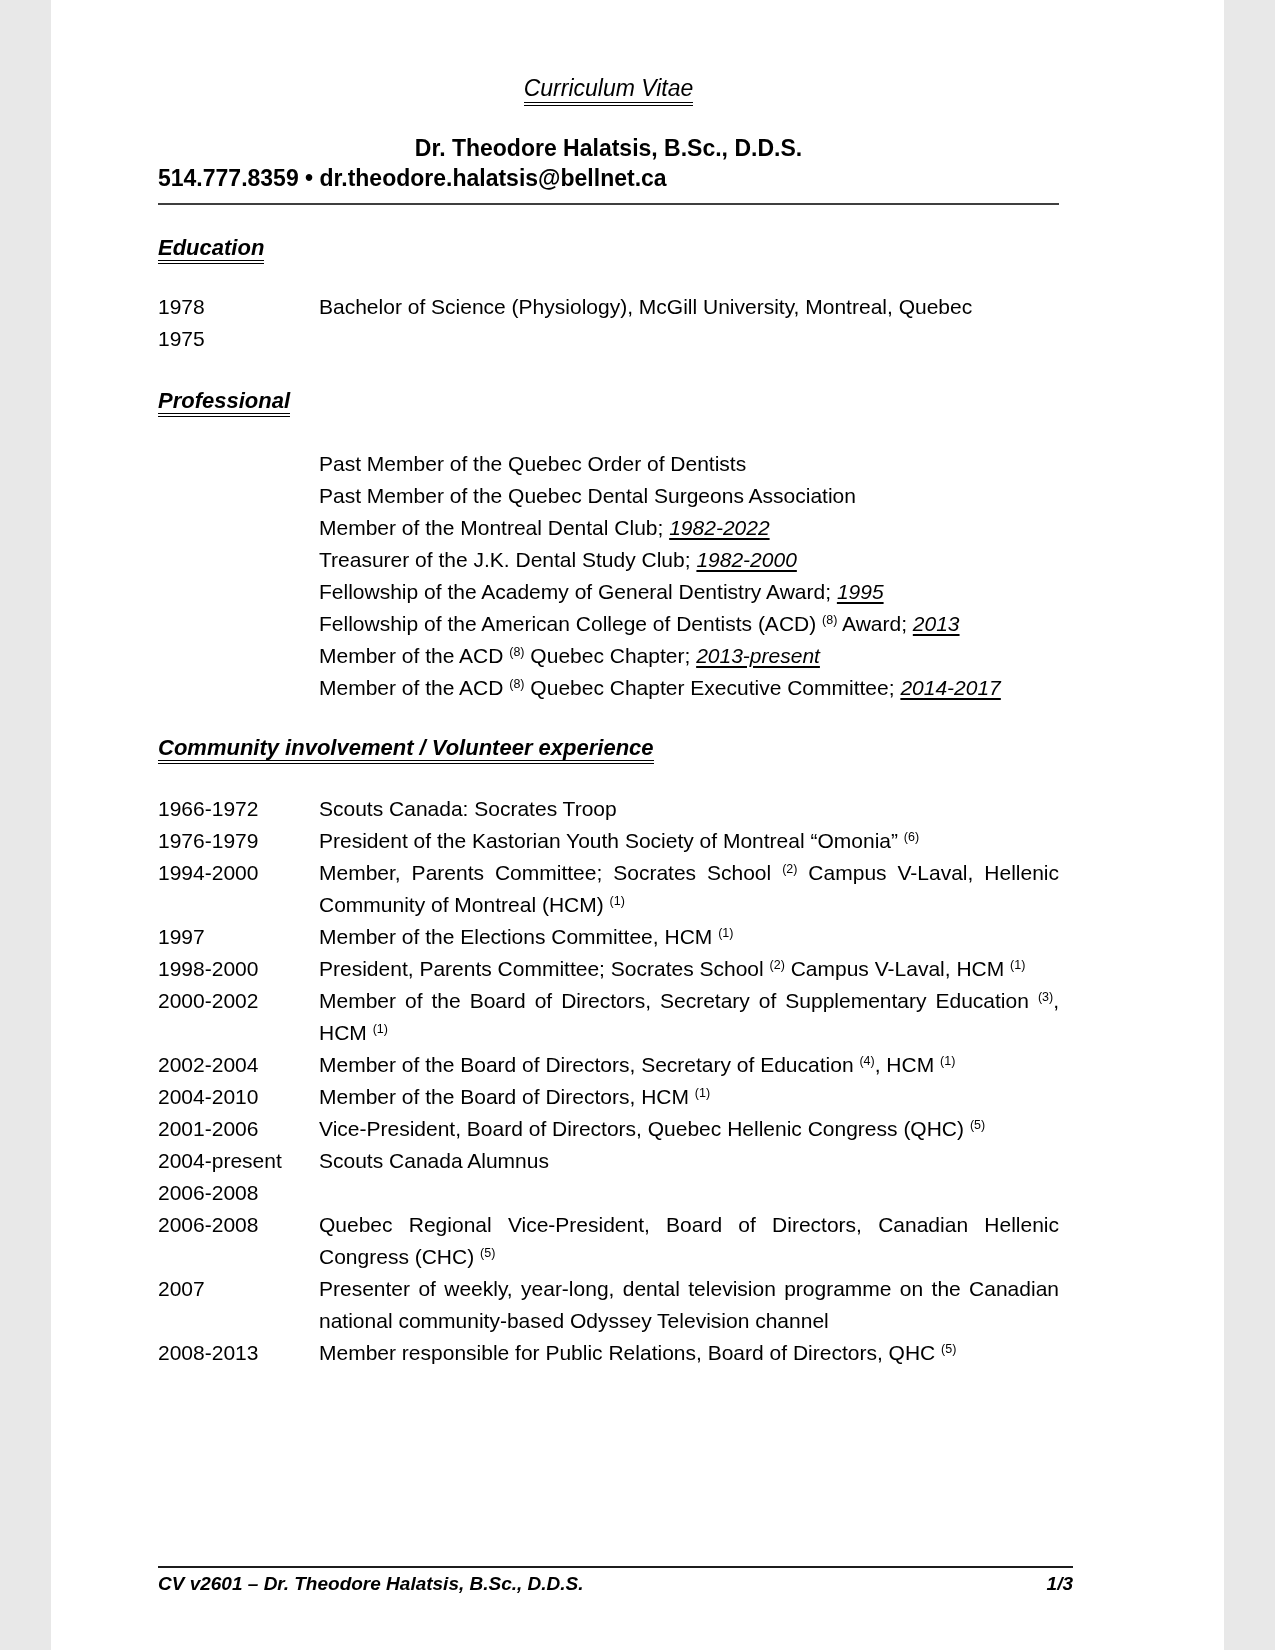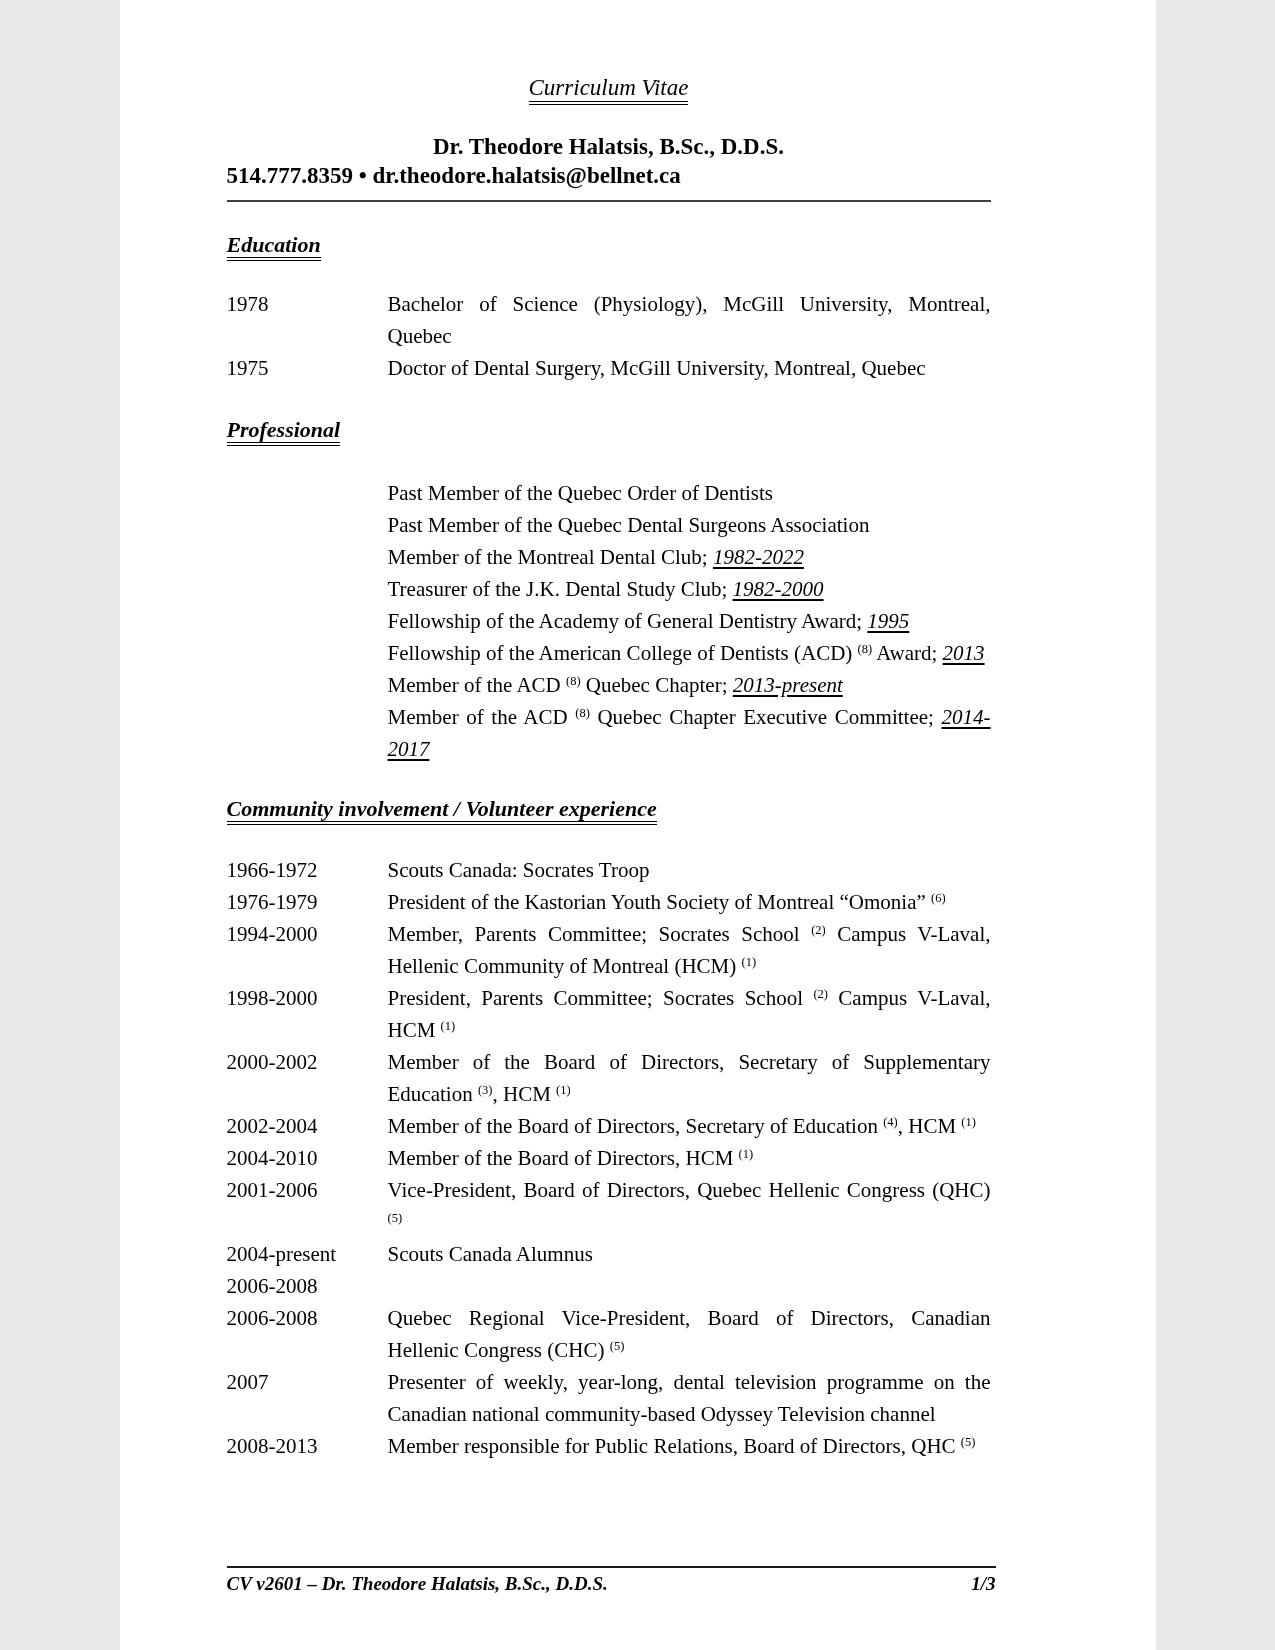--- a/index.html
+++ b/index.html
@@ -1,22 +1,22 @@
 <!DOCTYPE html>
 <html><head>
 <meta charset="utf-8">
 <style>
   html,body { margin:0; padding:0; background:#e8e8e8; }
   .page {
     position:relative;
-    width:1036px; height:1650px;
+    width:1173px; height:1650px;
     margin:0 auto;
     background:#ffffff;
     color:#000;
-    font-family:Liberation Serif, serif;
+    font-family:Liberation Sans, sans-serif;
     box-sizing:border-box;
     padding:75px 165px 0 107px;
     overflow:hidden;
   }
   
   .doc-title { text-align:center; font-size:23px; font-style:italic; }
   .doc-title .u2 { border-bottom:4px double #000; padding-bottom:1px; }
   .doc-name { text-align:center; font-size:23px; font-weight:bold; margin-top:33px; }
   .doc-contact { text-align:left; font-size:23px; font-weight:bold; margin-top:3px; }
   .header-rule { border:none; border-top:2.5px solid #3f3f3f; margin:11px 0 0 0; }
@@ -36,21 +36,21 @@
   .entry .date { flex:none; width:161px; }
   .entry .desc { flex:1; text-align:justify; }
   sup.fn {
     font-size:12.5px;
     line-height:0;
     vertical-align:7px;
     white-space:nowrap;
   }
   .itu { font-style:italic; text-decoration:underline; text-underline-offset:3px; }
   
-  .footer { position:absolute; left:107px; right:160px; top:1566px; }
+  .footer { position:absolute; left:107px; right:151px; top:1566px; }
   .footer-rule { border:none; border-top:2px solid #1c1c1c; margin:0; }
   .footer-row {
     display:flex; justify-content:space-between;
     font-size:19px; font-weight:bold; font-style:italic;
     margin-top:5px;
   }
 </style>
 </head>
 <body>
 
@@ -69,21 +69,20 @@
     <h2 class="section-heading mt-edu">
       <span class="u2">Education</span>
     </h2>
     <div class="entries">
         <div class="entry">
           <div class="date">1978</div>
           <div class="desc"><span>Bachelor of Science (Physiology), McGill University, Montreal, Quebec</span></div>
         </div>
         <div class="entry">
           <div class="date">1975</div>
-          <div class="desc"><span>Doctor of Dental Surgery, McGill University, Montreal, Quebec</span></div>
         </div>
       </div>
   </section>
 
   <section>
     <h2 class="section-heading mt-prof">
       <span class="u2">Professional</span>
     </h2>
     <div class="entries entries-prof">
         <div class="entry">
@@ -132,20 +131,24 @@
         </div>
         <div class="entry">
           <div class="date">1976-1979</div>
           <div class="desc"><span>President of the Kastorian Youth Society of Montreal “Omonia” </span><sup class="fn">(6)</sup></div>
         </div>
         <div class="entry">
           <div class="date">1994-2000</div>
           <div class="desc"><span>Member, Parents Committee; Socrates School </span><sup class="fn">(2)</sup><span> Campus V-Laval, Hellenic Community of Montreal (HCM) </span><sup class="fn">(1)</sup></div>
         </div>
         <div class="entry">
+          <div class="date">1997</div>
+          <div class="desc"><span>Member of the Elections Committee, HCM </span><sup class="fn">(1)</sup></div>
+        </div>
+        <div class="entry">
           <div class="date">1998-2000</div>
           <div class="desc"><span>President, Parents Committee; Socrates School </span><sup class="fn">(2)</sup><span> Campus V-Laval, HCM </span><sup class="fn">(1)</sup></div>
         </div>
         <div class="entry">
           <div class="date">2000-2002</div>
           <div class="desc"><span>Member of the Board of Directors, Secretary of Supplementary Education </span><sup class="fn">(3)</sup><span>, HCM </span><sup class="fn">(1)</sup></div>
         </div>
         <div class="entry">
           <div class="date">2002-2004</div>
           <div class="desc"><span>Member of the Board of Directors, Secretary of Education </span><sup class="fn">(4)</sup><span>, HCM </span><sup class="fn">(1)</sup></div>

